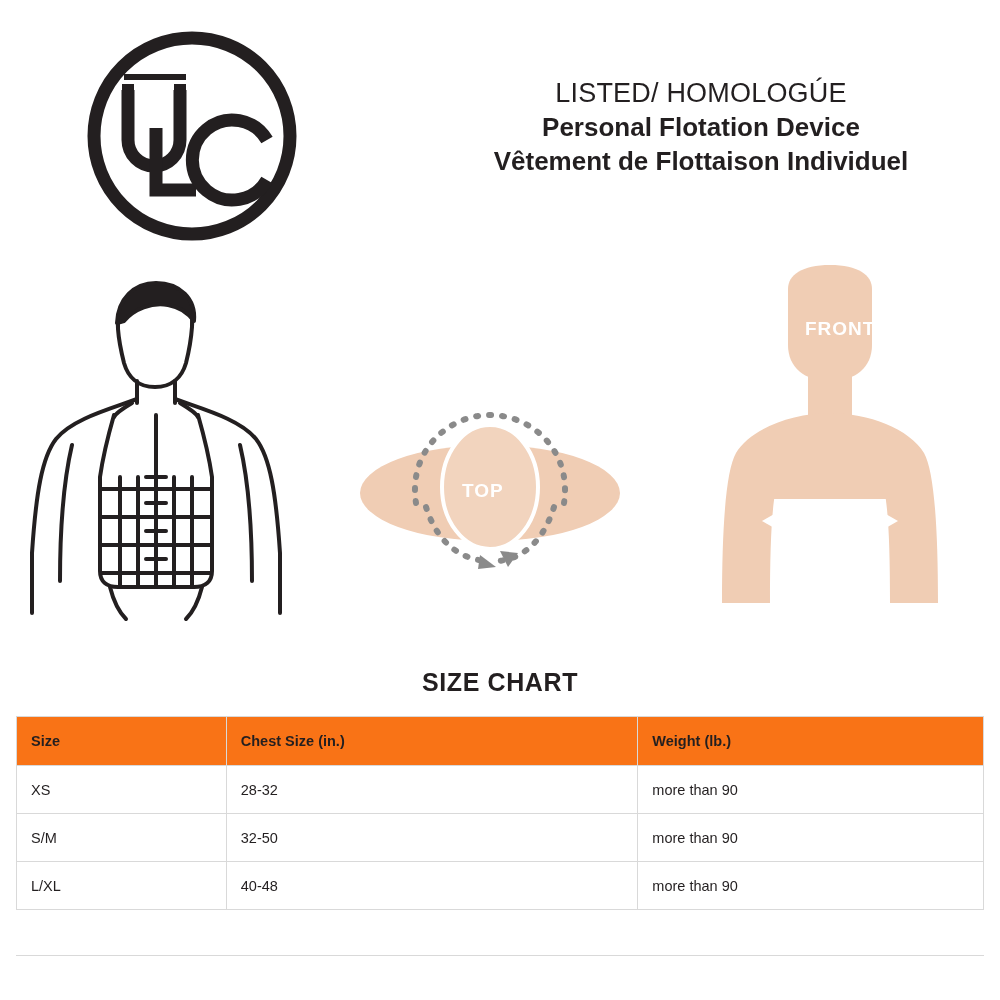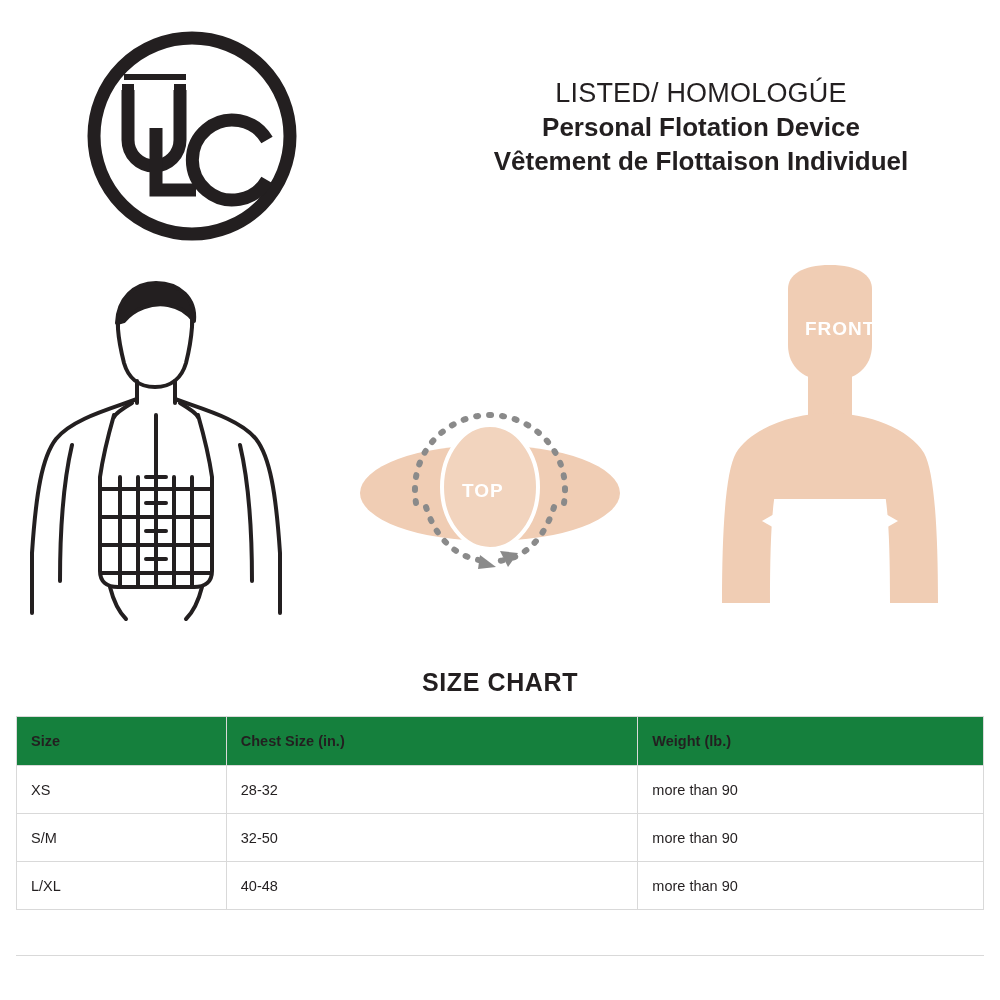--- a/index.html
+++ b/index.html
@@ -107,21 +107,21 @@
     border: 1px solid #d9d9d9;
     text-align: left;
     padding: 0 0 0 14px;
     height: 47px;
     vertical-align: middle;
     font-weight: normal;
     color: #231f20;
   }
   table.size-chart thead th {
     font-weight: bold;
-    background: #15803d;
+    background: #f97316;
     height: 48px;
   }
   table.size-chart col.c1 { width: 210px; }
   table.size-chart col.c2 { width: 412px; }
   table.size-chart col.c3 { width: 346px; }
 
   .edge-line {
     position: absolute;
     left: 16px;
     top: 955px;

